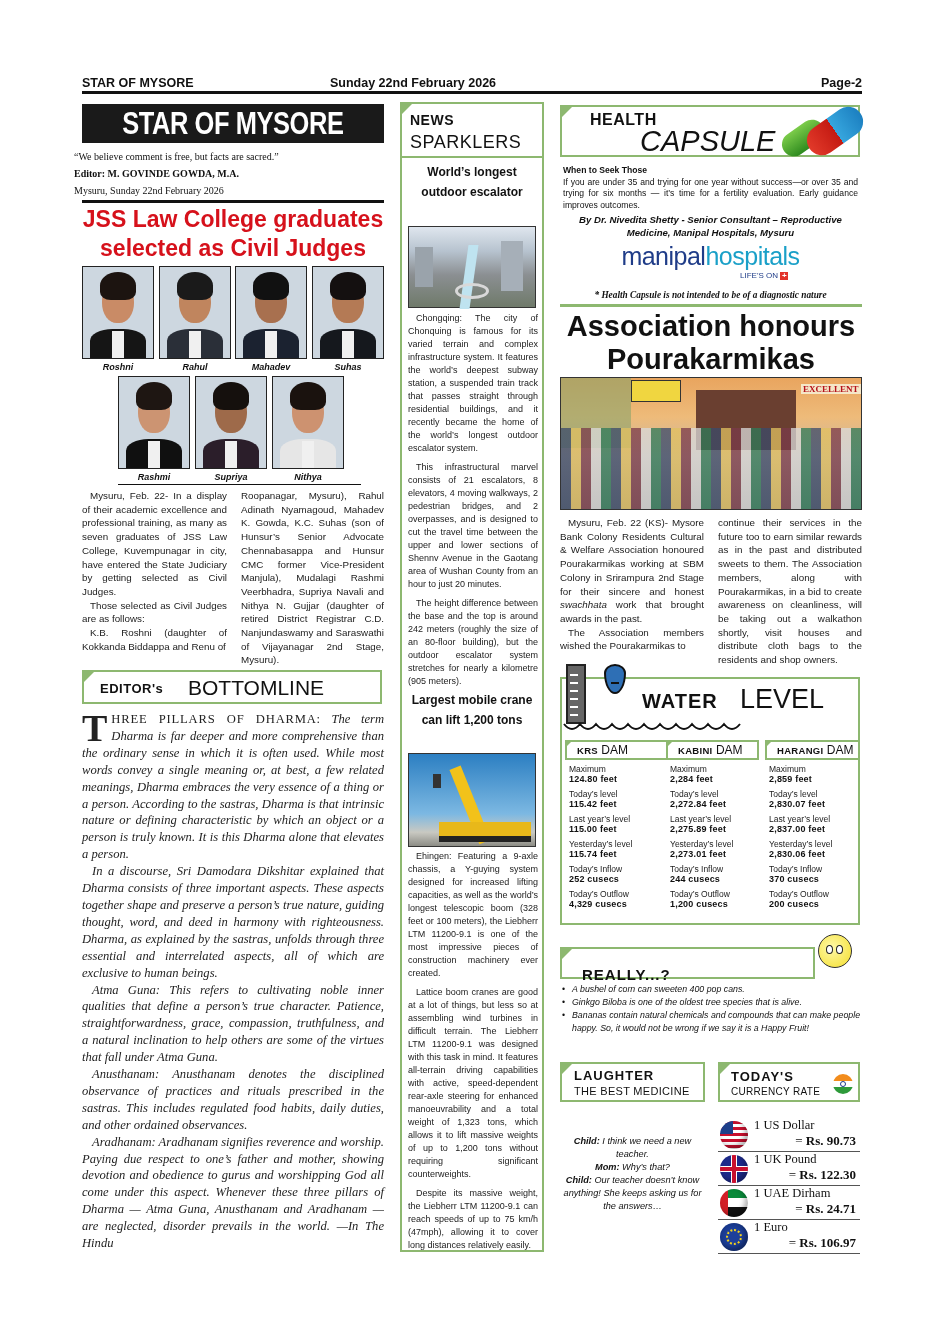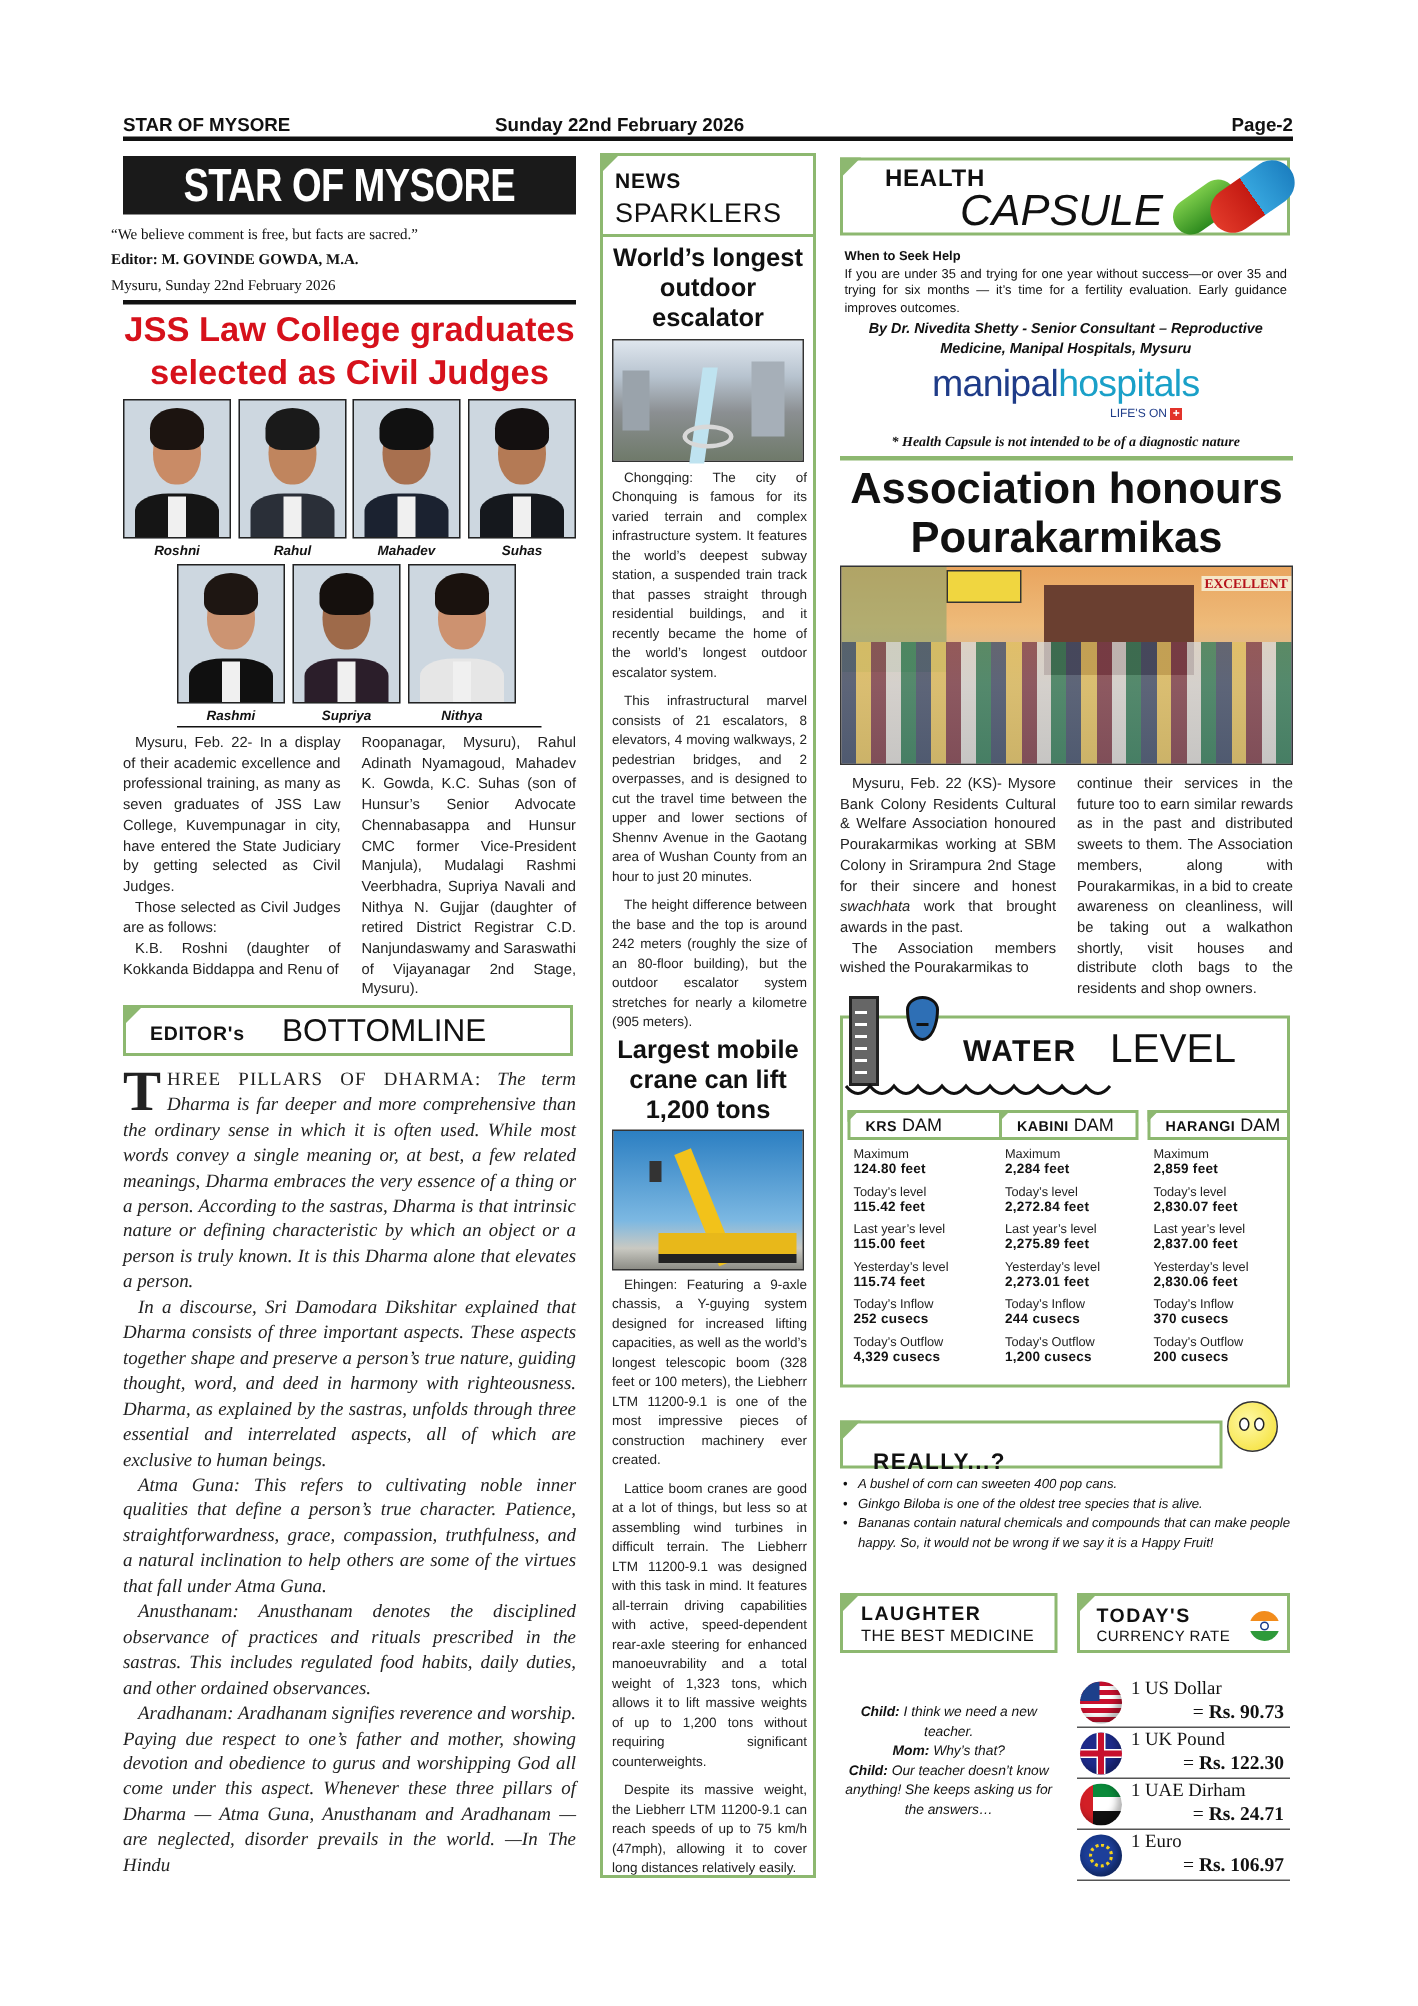--- a/index.html
+++ b/index.html
@@ -43,21 +43,21 @@
   .serif-body { font-family: "Liberation Serif", serif; font-style: italic; font-size: 12.6px; line-height: 16.9px; text-align: justify; color: #222; }
   .serif-body p { text-indent: 10px; }
   .dropcap { float: left; font-family: "Liberation Serif", serif; font-style: normal; font-weight: bold; font-size: 38px; line-height: 30px; margin: 2px 4px 0 0; }
   .smallcaps { font-style: normal; letter-spacing: 0.8px; }
 
   
   .midcol { left: 400px; top: 102px; width: 144px; height: 1150px; border: 2px solid #8db870; }
   .news-hdr { left: 400px; top: 102px; width: 144px; height: 56px; border: 2px solid #8db870; }
   .news-hdr .a { position: absolute; left: 8px; top: 8px; font-weight: 900; font-size: 14px; letter-spacing: 0.5px; }
   .news-hdr .b { position: absolute; left: 8px; top: 28px; font-size: 18px; letter-spacing: 0.5px; }
-  .mid-head { text-align: center; font-weight: bold; font-size: 17px; line-height: 20px; }
+  .mid-head { text-align: center; font-weight: bold; font-size: 12px; line-height: 20px; }
   .midtext { font-size: 9px; line-height: 13px; text-align: justify; color: #222; }
   .midtext p { text-indent: 8px; margin-bottom: 6px; }
 
   
   .health-box { left: 560px; top: 105px; width: 300px; height: 52px; border: 2.5px solid #8db870; }
   .health-box .a { position: absolute; left: 28px; top: 4px; font-weight: 900; font-size: 16px; letter-spacing: 0.5px; }
   .health-box .b { position: absolute; left: 78px; top: 18px; font-size: 29px; font-style: italic; }
 
   .pill { position: absolute; border-radius: 18px; transform: rotate(-35deg); }
 
@@ -221,21 +221,21 @@
 <div class="abs health-box">
   <div class="gtri"></div>
   <span class="a">HEALTH</span>
   <span class="b">CAPSULE</span>
 </div>
 <div class="abs" style="left:778px; top:108px; width:90px; height:55px;">
   <div class="pill" style="left:2px; top:18px; width:46px; height:24px; background:linear-gradient(180deg,#7ccc4a,#2d8a1e);"></div>
   <div class="pill" style="left:26px; top:8px; width:62px; height:30px; background:linear-gradient(90deg,#e23a2a 0%,#c41a12 50%,#36a6de 50%,#1c7fc0 100%);"></div>
 </div>
 <div class="abs" style="left:563px; top:165px; width:295px; font-size:8.6px; line-height:11.5px;">
-  <div style="font-weight:bold">When to Seek Help</div>
+  <div style="font-weight:bold">When to Seek Those</div>
   <div style="text-align:justify">If you are under 35 and trying for one year without success—or over 35 and trying for six months — it’s time for a fertility evaluation. Early guidance improves outcomes.</div>
 </div>
 <div class="abs" style="left:563px; top:213px; width:295px; text-align:center; font-weight:bold; font-style:italic; font-size:9.6px; line-height:13px;">By  Dr. Nivedita Shetty - Senior Consultant – Reproductive Medicine,  Manipal Hospitals, Mysuru</div>
 <div class="abs" style="left:563px; top:242px; width:295px; text-align:center; font-size:25px; letter-spacing:-0.5px;">
   <span style="color:#1f3c88">manipal</span><span style="color:#1aa0c8">hospitals</span>
 </div>
 <div class="abs" style="left:740px; top:271px; font-size:8px; color:#1f3c88;">
   <span>LIFE'S ON</span>
   <span style="display:inline-block;width:8px;height:8px;background:#e2332a;color:#fff;font-size:8px;line-height:8px;text-align:center;font-weight:bold;">+</span>
 </div>

